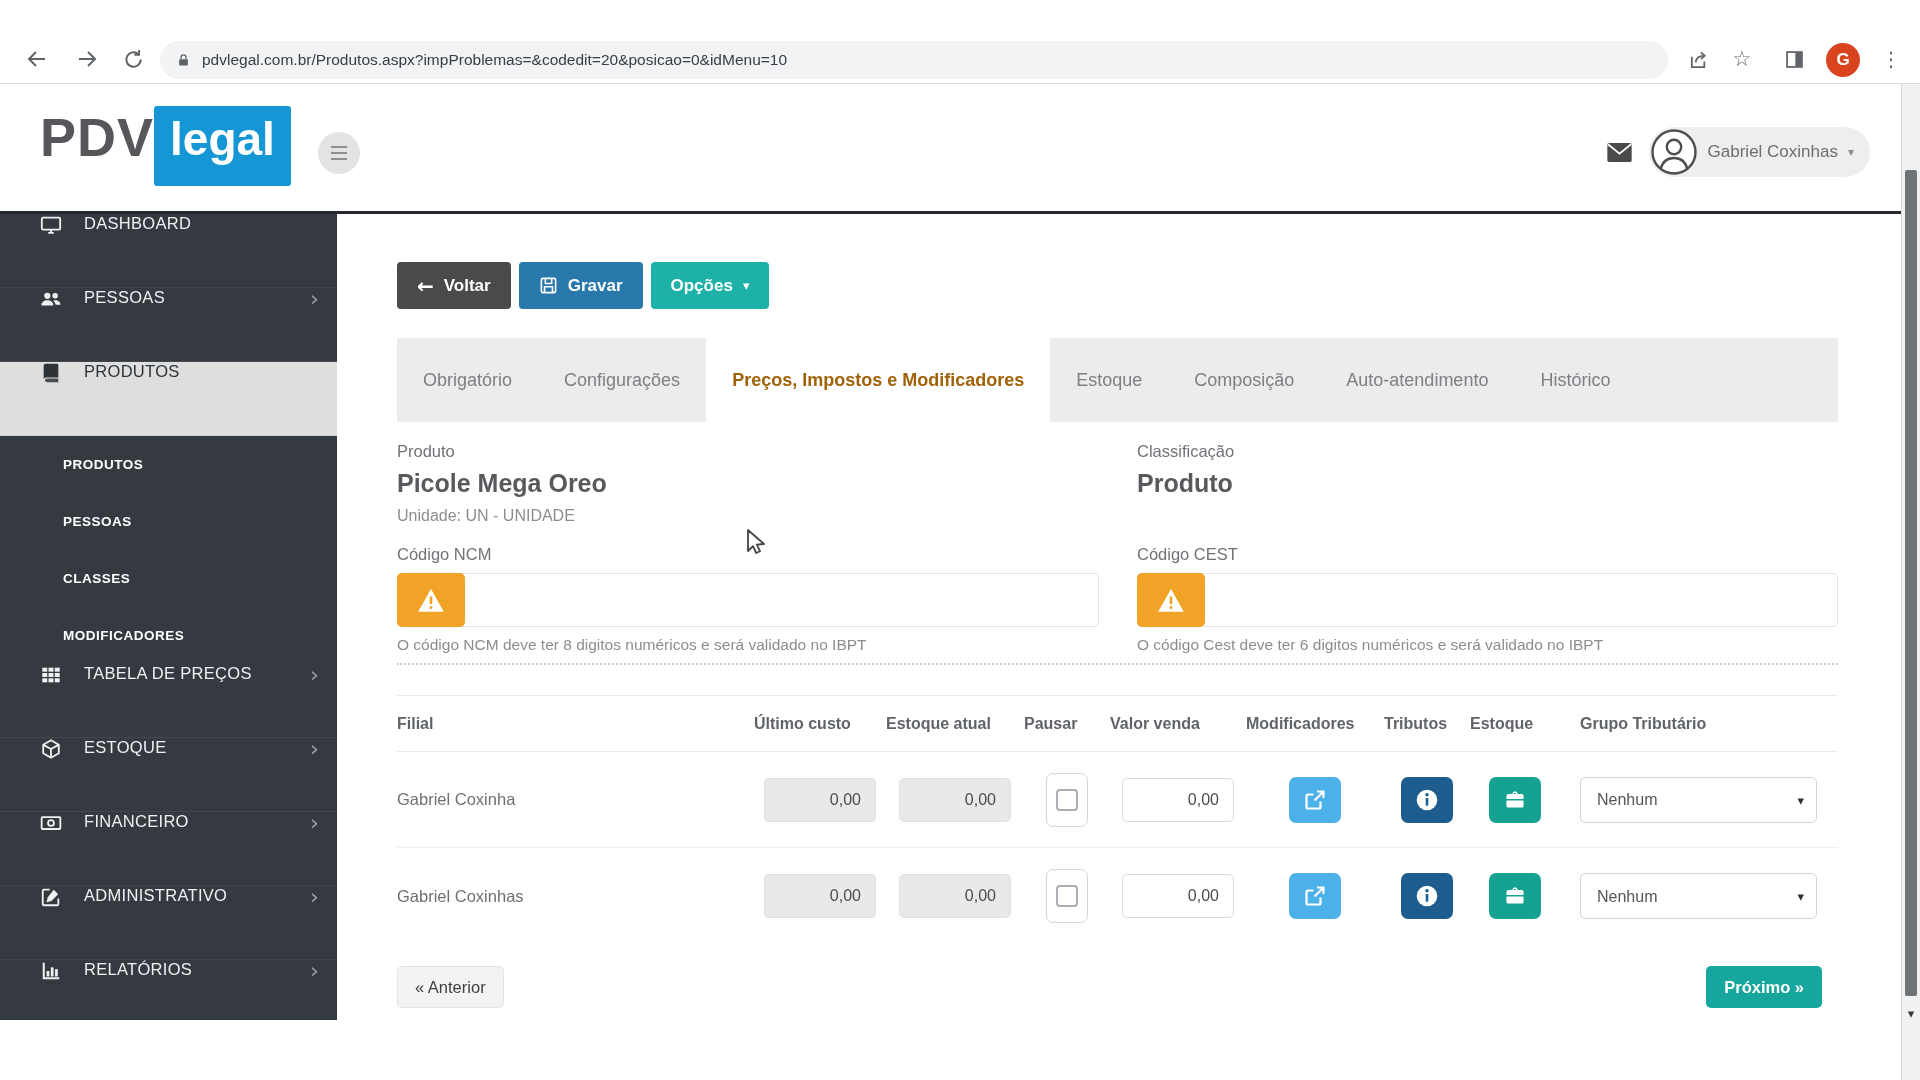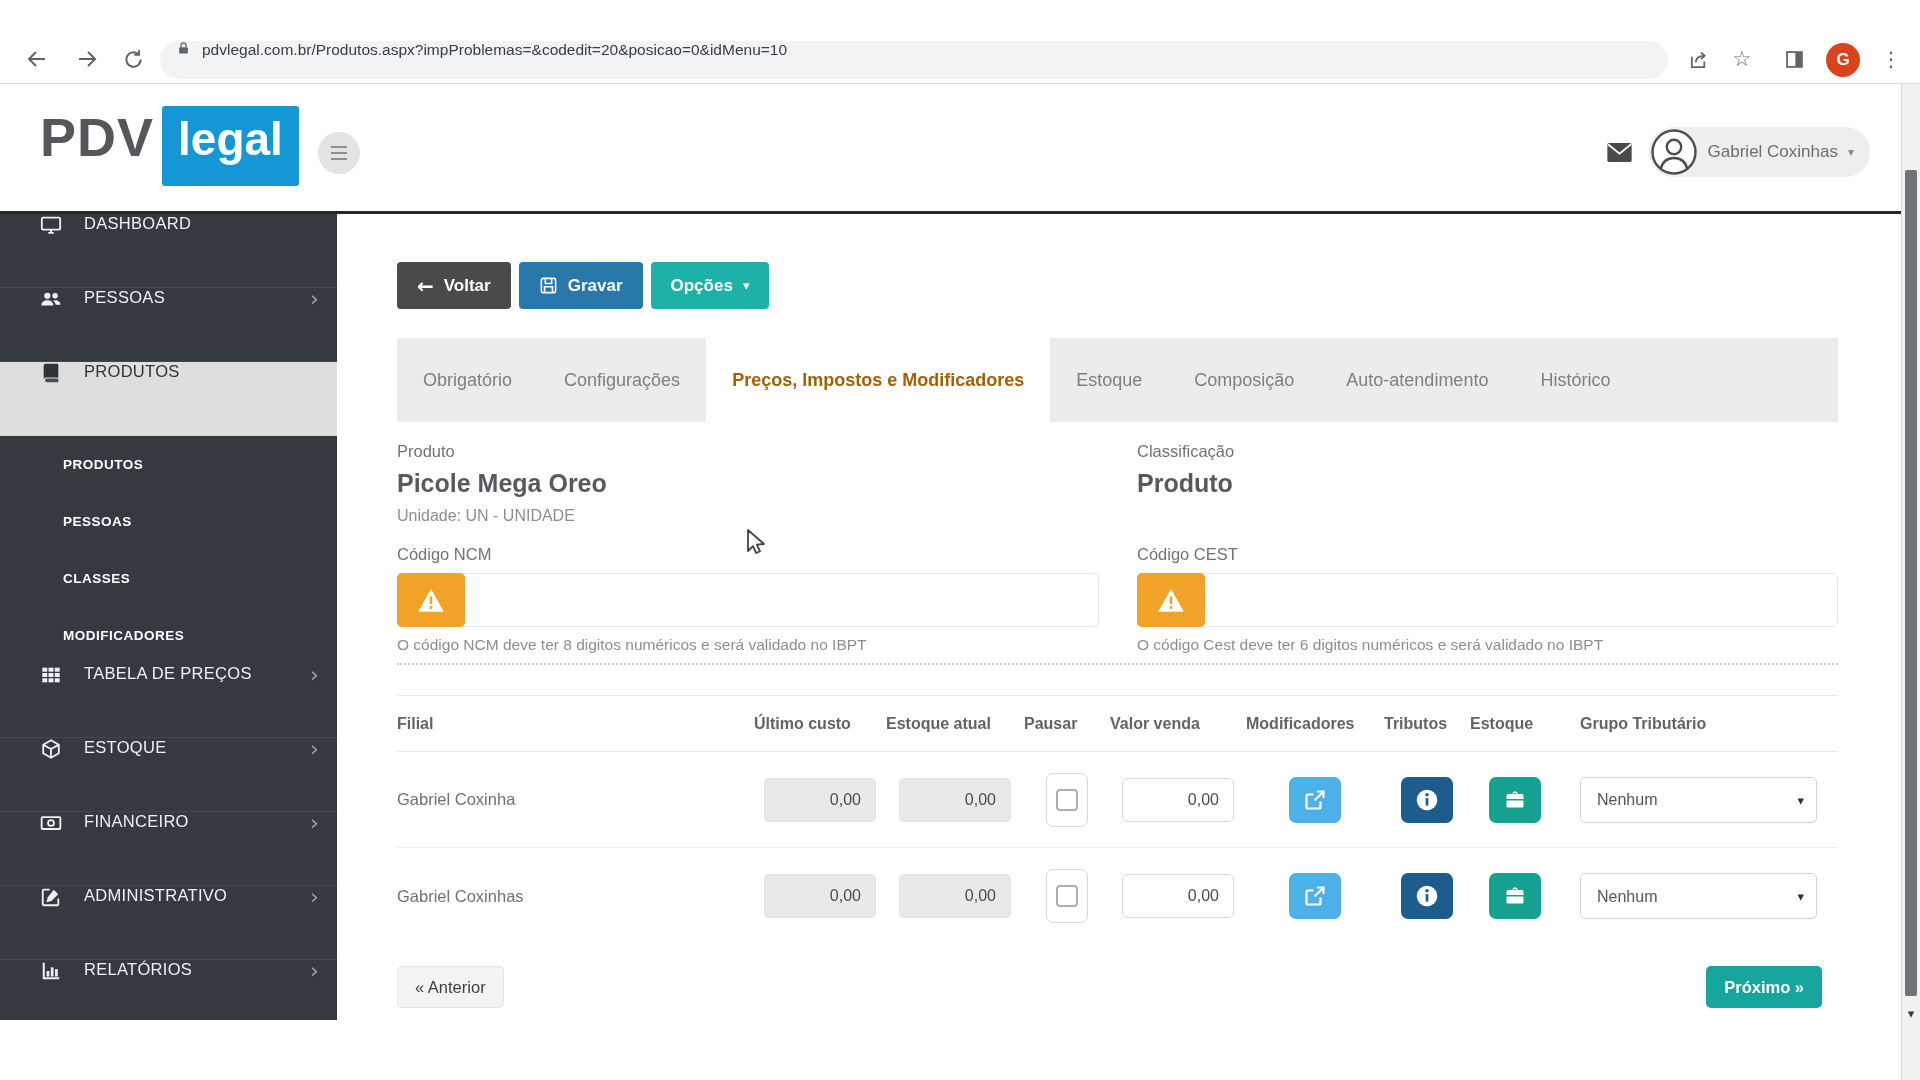--- a/index.html
+++ b/index.html
@@ -3,32 +3,32 @@
 <meta charset="utf-8">
 <style>
   html,body{margin:0;padding:0;background:#fff}
   .stage{position:relative;width:1920px;height:1080px;background:#fff;overflow:hidden;
          font-family:"Liberation Sans",sans-serif;-webkit-font-smoothing:antialiased}
 
   
   .chrome{position:absolute;left:0;top:0;width:1920px;height:84px;background:#fff;border-bottom:1px solid #dadce0;box-sizing:border-box}
   .navic{position:absolute;top:44px;width:30px;height:30px;display:flex;align-items:center;justify-content:center;color:#5f6368}
   .omnibox{position:absolute;left:160px;top:41px;width:1508px;height:38px;border-radius:19px;background:#f1f3f4;
-           display:flex;align-items:flex-start;padding:0 16px;gap:11px;box-sizing:border-box}
+           display:flex;align-items:center;padding:0 16px;gap:11px;box-sizing:border-box}
   .url-text{font-size:15.5px;color:#3a3d41;white-space:nowrap;overflow:hidden}
   .ci{position:absolute;top:46px;width:26px;height:26px;display:flex;align-items:center;justify-content:center;color:#5f6368}
   .g-avatar{position:absolute;left:1826px;top:43px;width:34px;height:34px;border-radius:50%;background:#d9441f;color:#fff;
             font-size:17px;font-weight:700;display:flex;align-items:center;justify-content:center}
   .glyph{font-family:"DejaVu Sans",sans-serif}
 
   
   .appbar{position:absolute;left:0;top:84px;width:1920px;height:127px;background:#fff}
   .logo{position:absolute;left:40px;top:22px;height:80px;display:flex;}
   .logo-pdv{font-size:54px;font-weight:800;color:#55575b;letter-spacing:1px}
-  .logo-legal{margin-left:8px;background:#1697d5;color:#fff;font-size:46px;font-weight:700;padding:10px 16px;border-radius:3px;line-height:1}
+  .logo-legal{background:#1697d5;color:#fff;font-size:46px;font-weight:700;padding:10px 16px;border-radius:3px;line-height:1}
   .burger{position:absolute;left:318px;top:48px;width:42px;height:42px;border-radius:50%;background:#e3e3e3;
           display:flex;flex-direction:column;align-items:center;justify-content:center;gap:4px}
   .burger i{display:block;width:16px;height:2px;background:#8f8f8f}
   .appbar-right{position:absolute;right:50px;top:43px;display:flex;align-items:center;gap:16px}
   .user-pill{display:flex;align-items:center;height:50px;border-radius:25px;background:#eeeeee;padding:0 16px 0 1px;gap:10px}
   .user-name{font-size:17px;color:#6e6e6e;white-space:nowrap}
   .caret{font-family:"DejaVu Sans",sans-serif;font-size:12px;color:#8c8c8c}
   .topline{position:absolute;left:0;top:211px;width:1920px;height:3px;background:#24282c}
 
   

